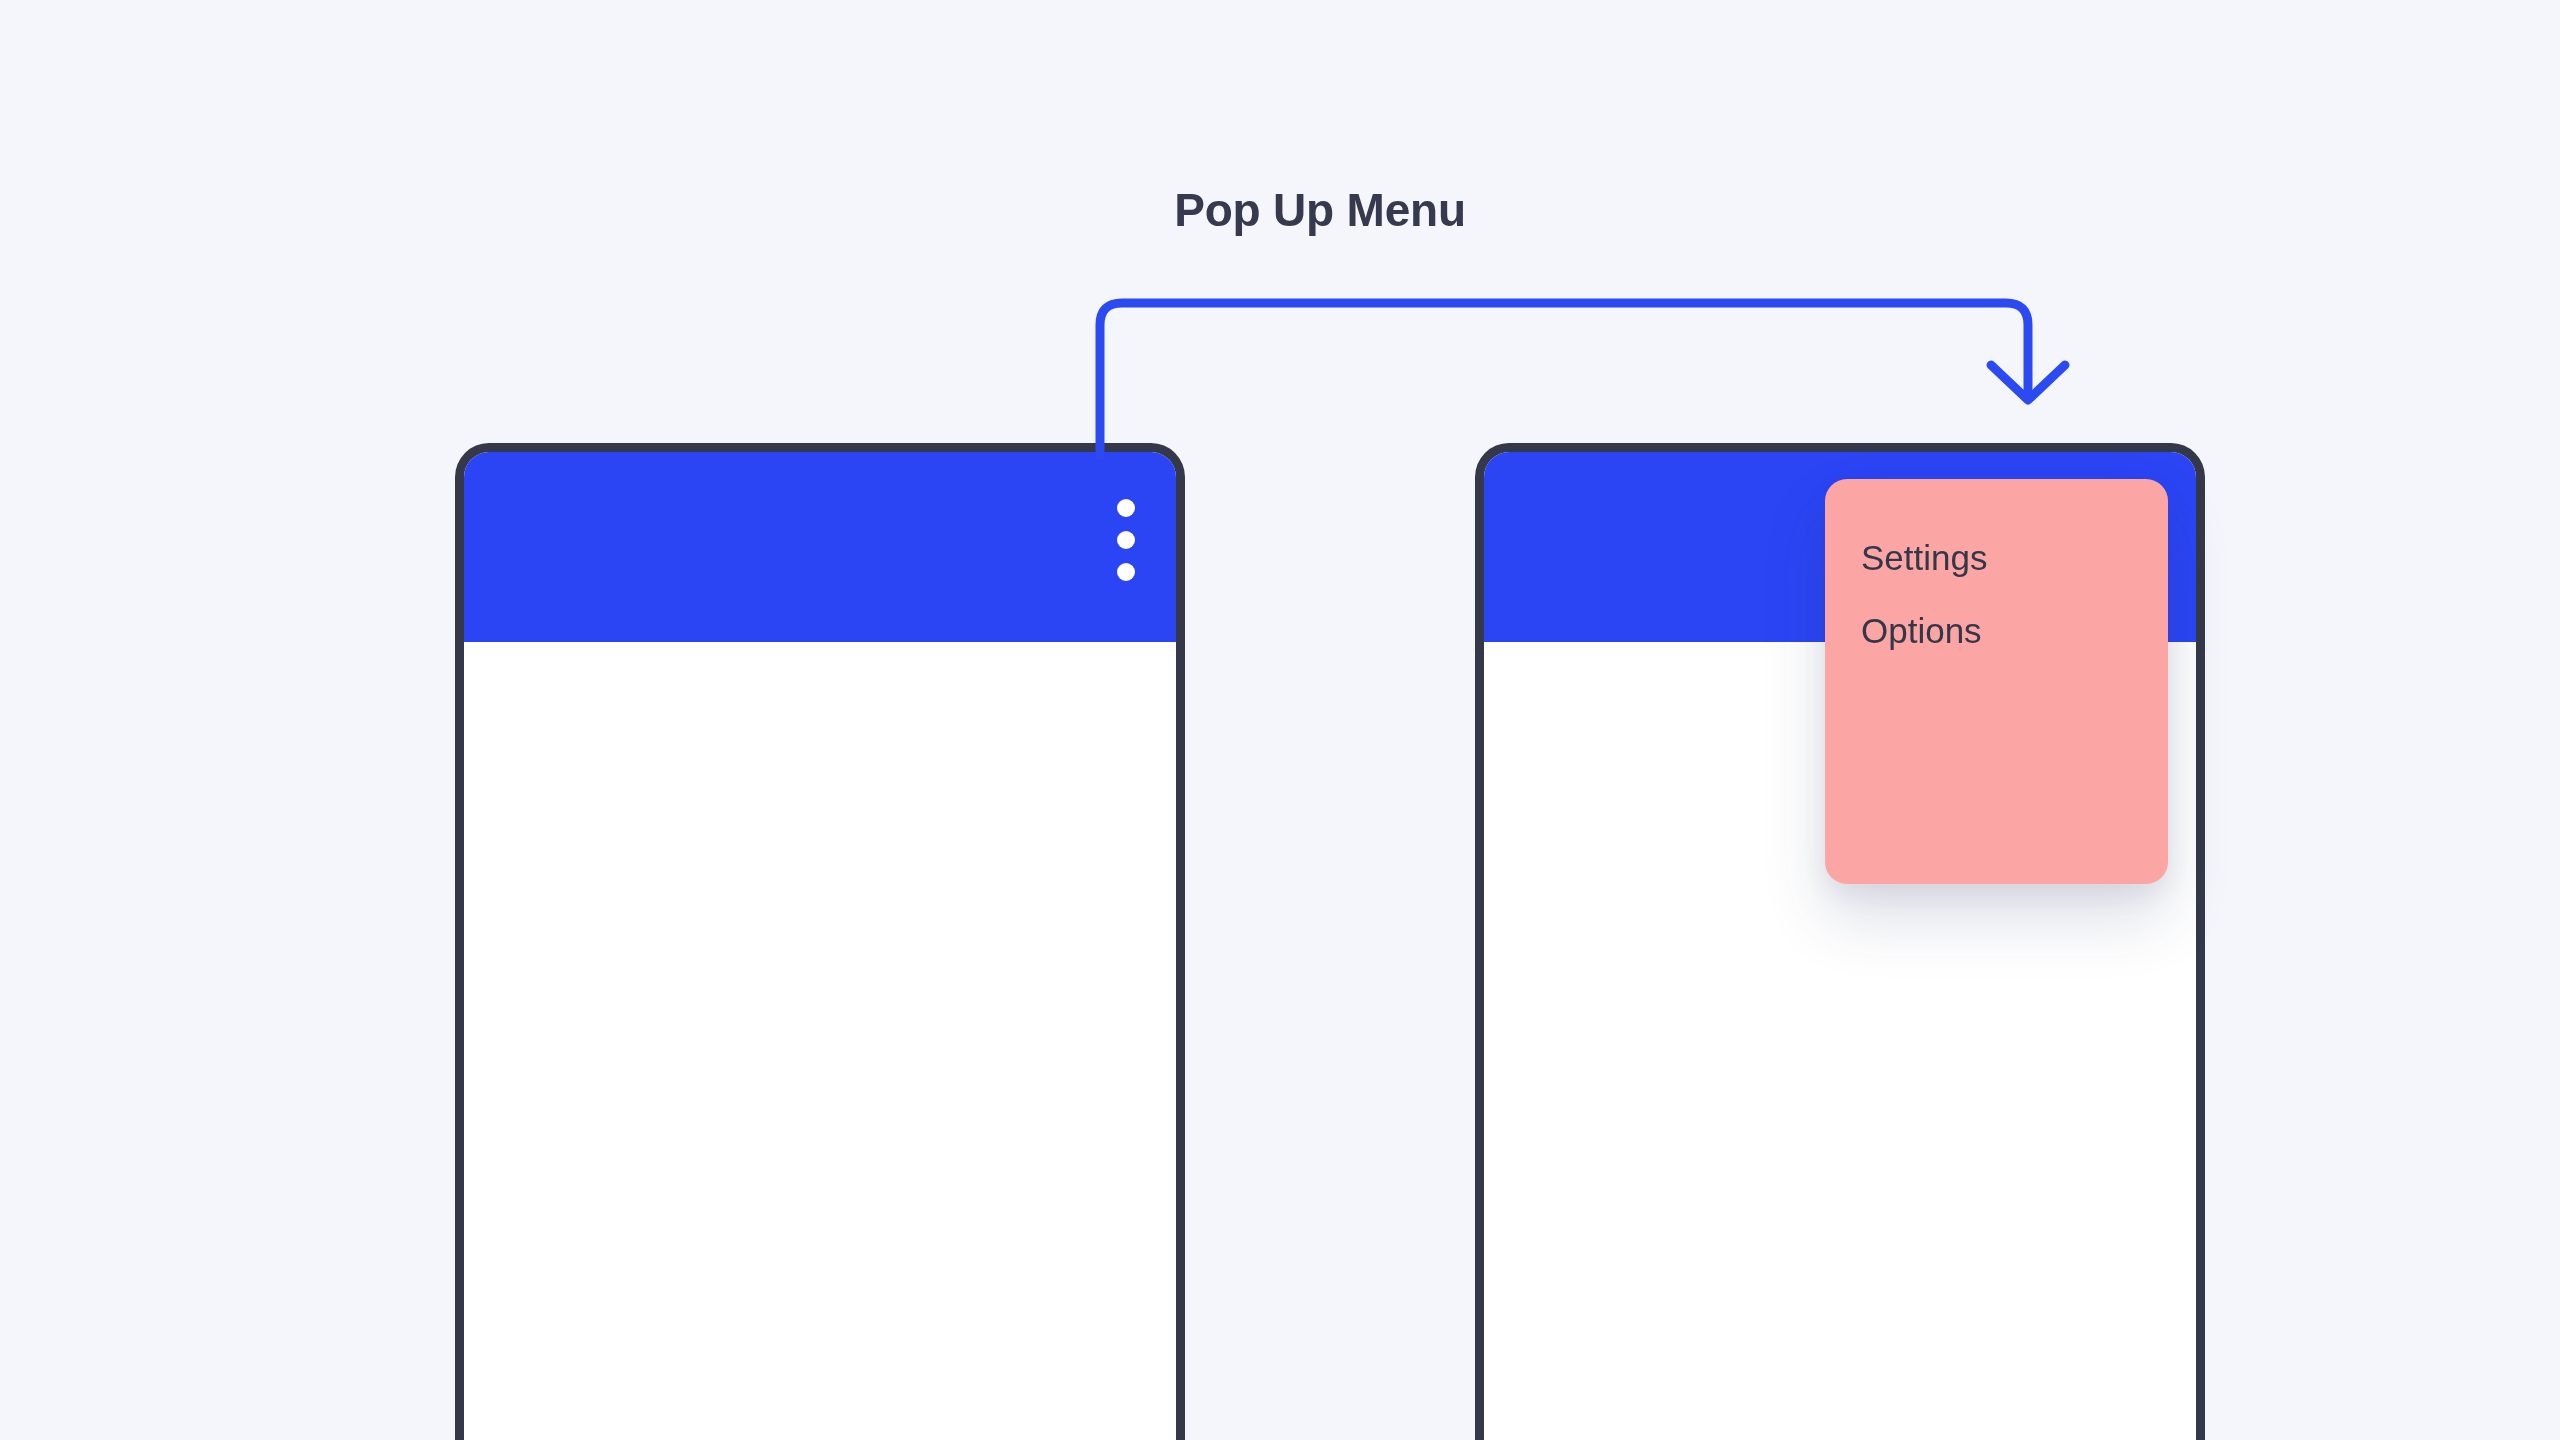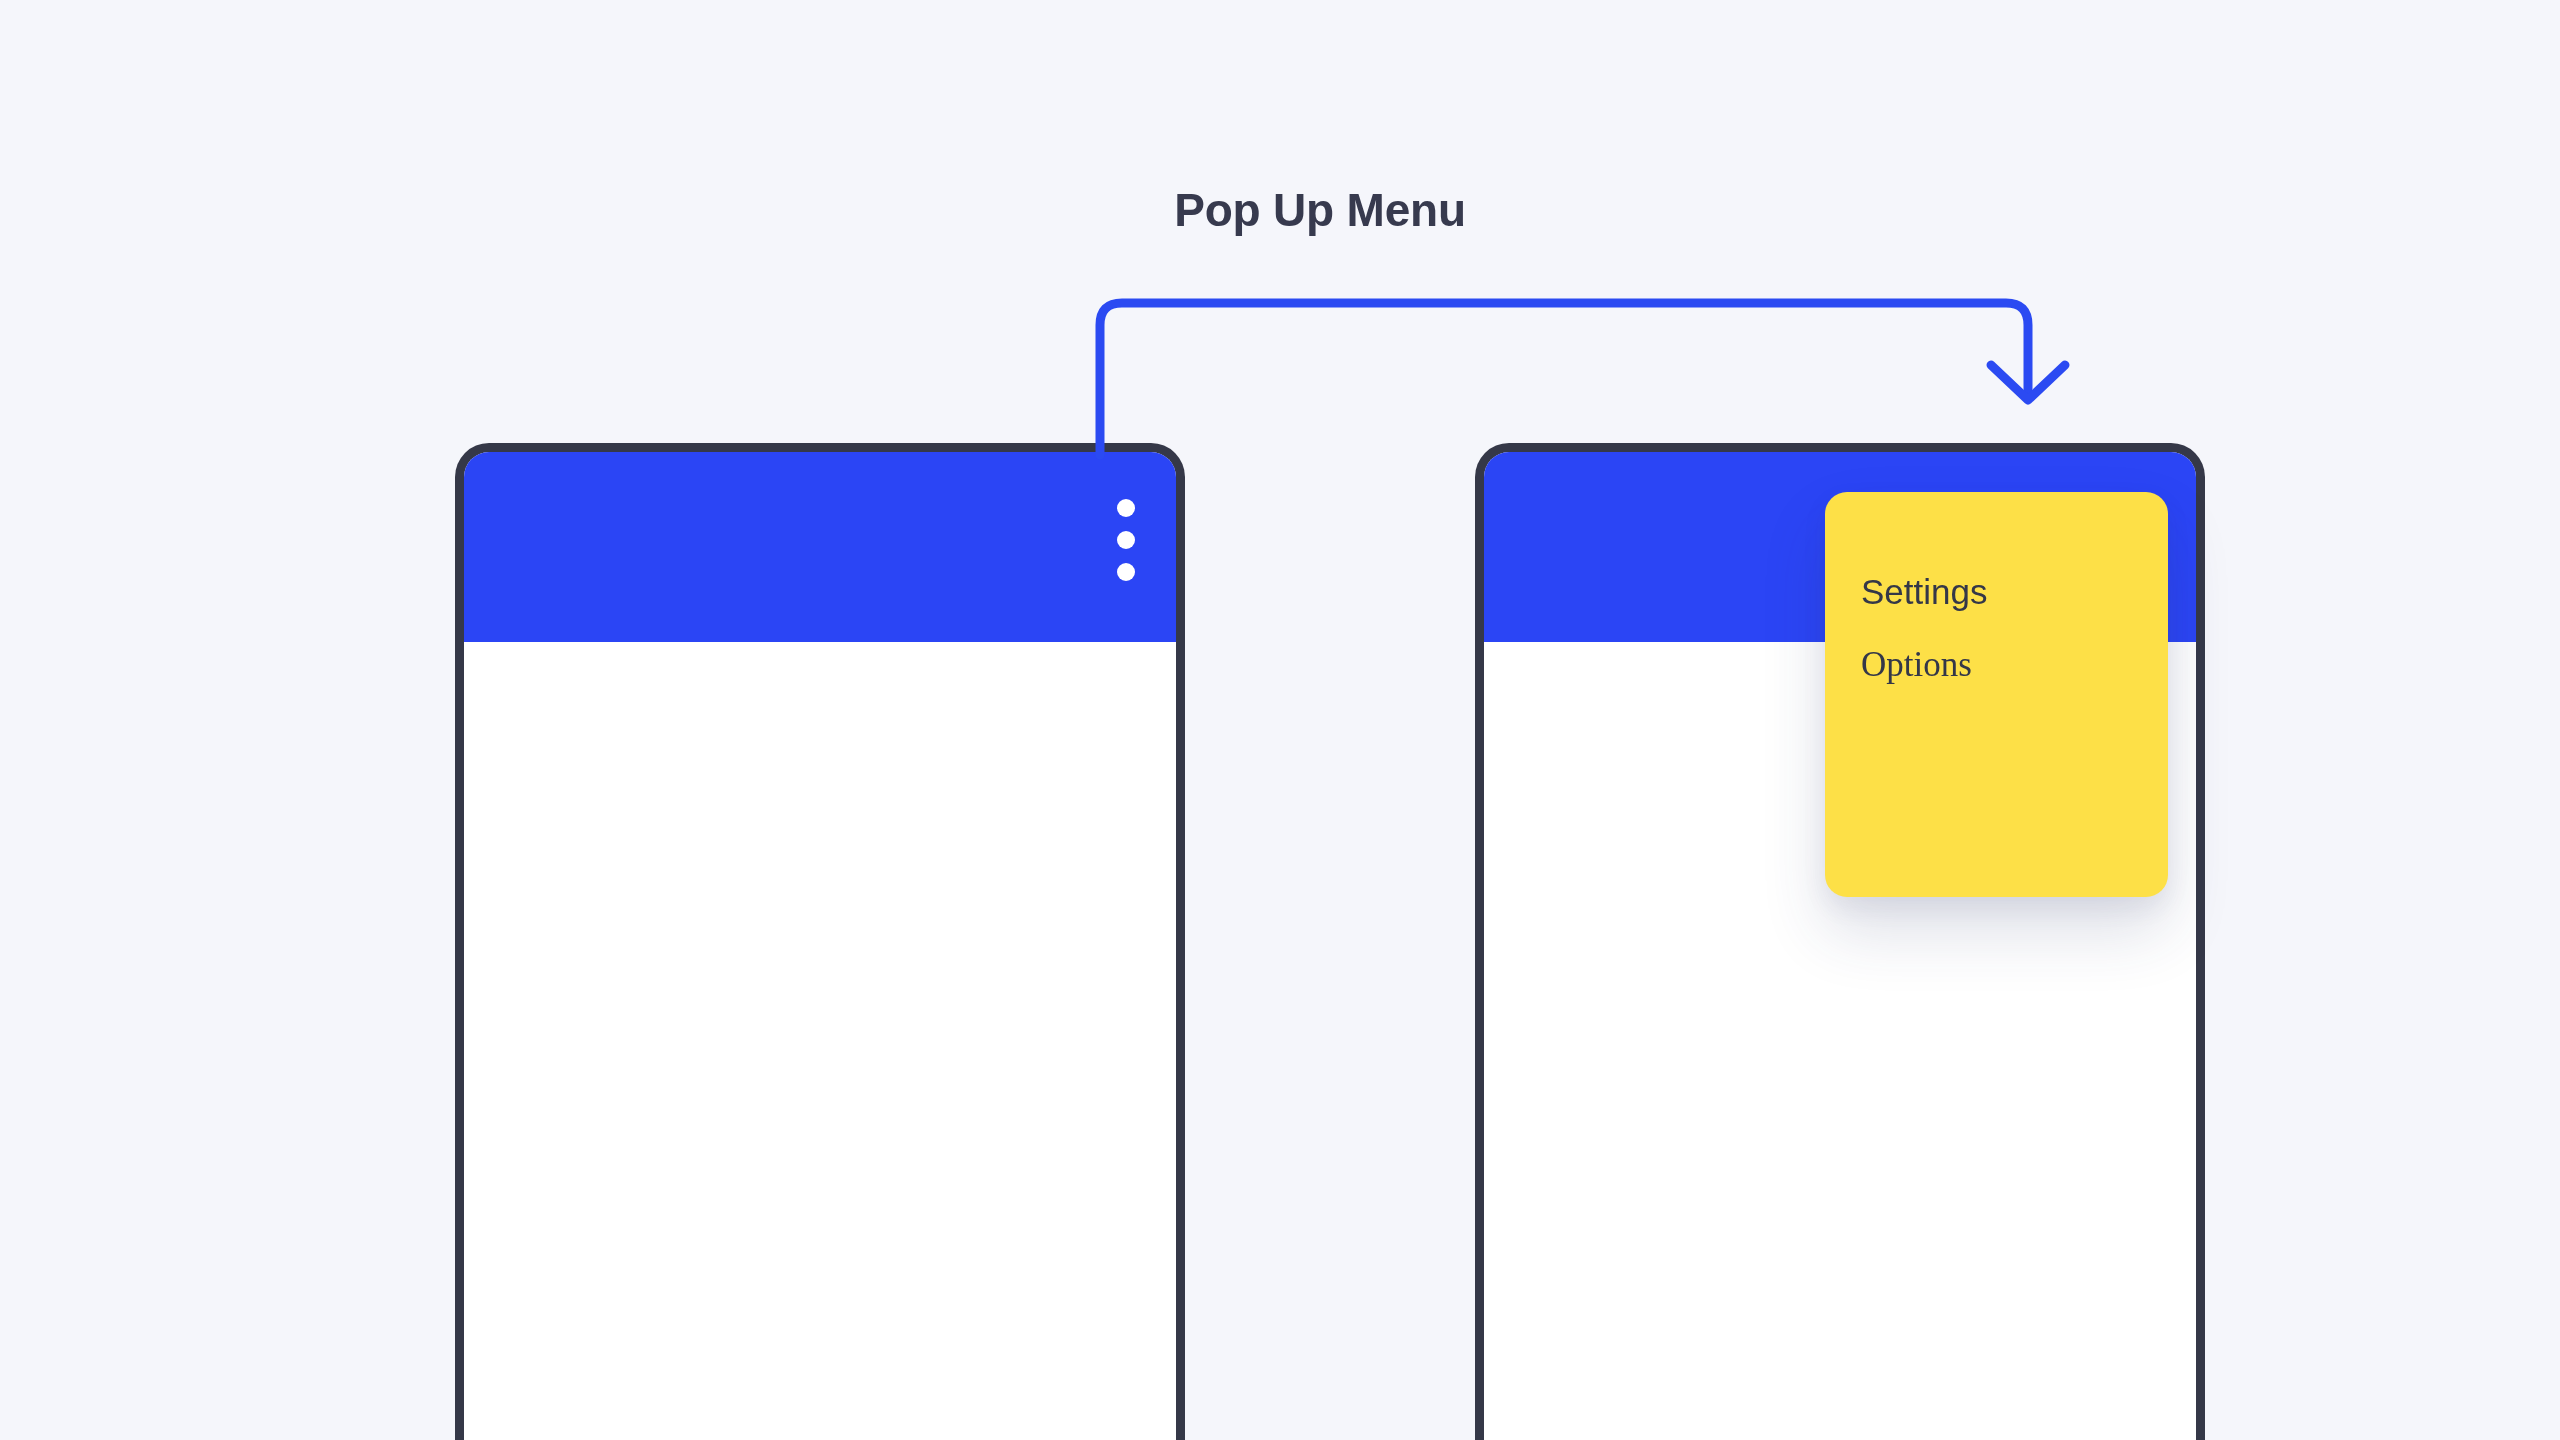--- a/index.html
+++ b/index.html
@@ -94,44 +94,44 @@
     width: 18px;
     height: 18px;
     border-radius: 50%;
     background: #ffffff;
   }
 
   
   .popup-menu {
     position: absolute;
     left: 1785px;
-    top: 492px;
+    top: 479px;
     width: 343px;
     height: 405px;
-    background: #fde047;
+    background: #fca5a5;
     border-radius: 22px;
     box-shadow: 0 34px 64px rgba(45, 54, 105, 0.16),
                 0 10px 24px rgba(45, 54, 105, 0.08);
     z-index: 30;
-    padding-top: 57px;
+    padding-top: 36px;
   }
 
   .menu-item {
     height: 73px;
     display: flex;
     align-items: center;
     padding-left: 36px;
     font-size: 35px;
     color: #343748;
     line-height: 1;
     white-space: nowrap;
   }
   .menu-item + .menu-item { margin-top: 0; }
   .menu-item:nth-child(1) { margin-top: 6px; }
-  .menu-item:nth-child(2) { margin-top: 0px; font-family: Liberation Serif, serif; }
+  .menu-item:nth-child(2) { margin-top: 0px; }
   .menu-item:nth-child(3) { margin-top: 0px; }
 </style>
 </head>
 <body>
 
 <div id="stage">
 
   <div class="title">Pop Up Menu</div>
 
   <div class="phone left">

